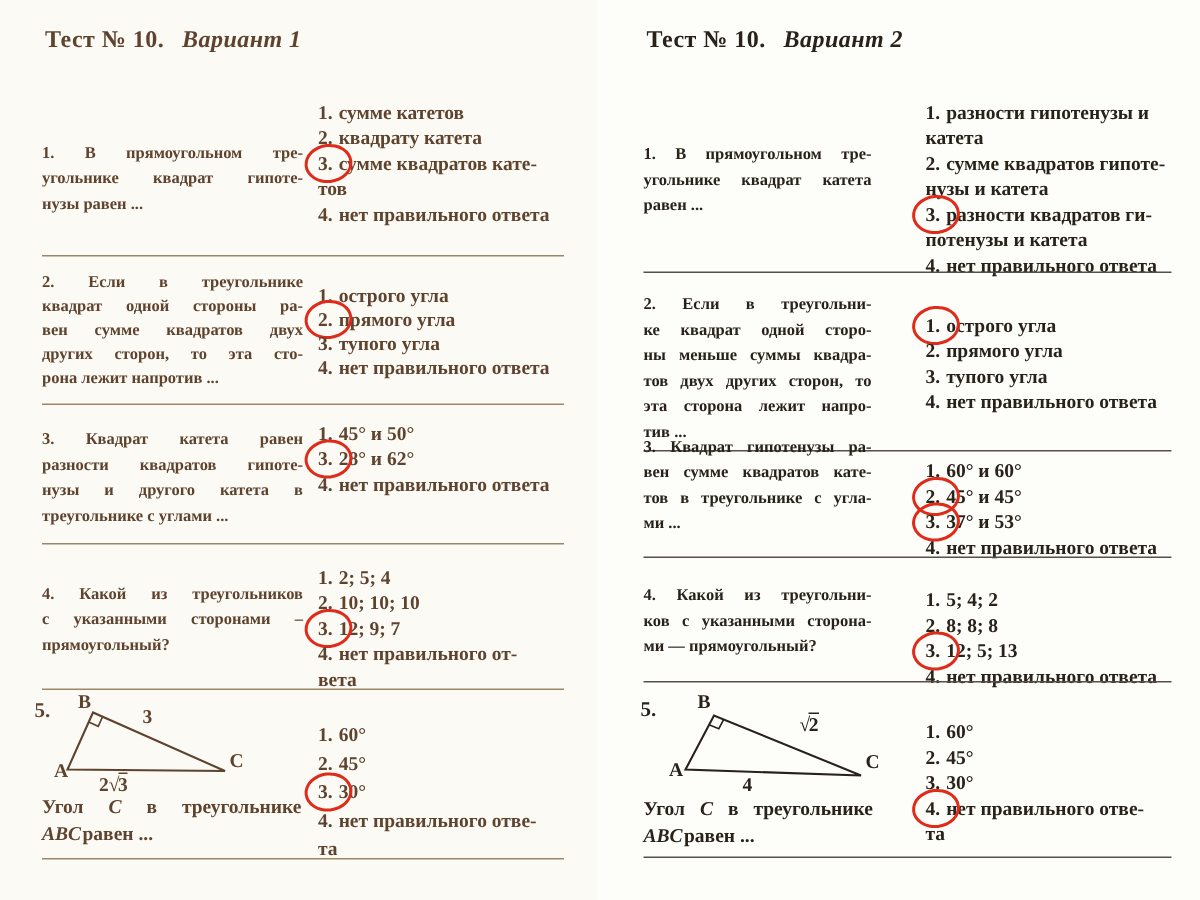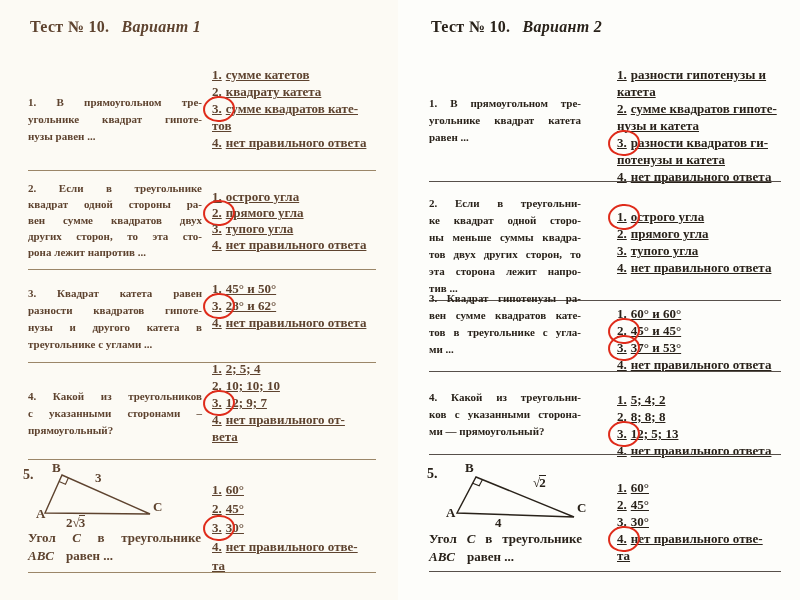--- a/index.html
+++ b/index.html
@@ -17,21 +17,21 @@
   .lcol{left:28px;width:348px;color:#5e432f;}
   .rcol{left:413px;width:352px;color:#29221a;margin-left:16px;}
 
   .hdr{position:absolute;top:18px;left:2px;font-size:16px;font-weight:bold;letter-spacing:.3px;white-space:nowrap;}
   .hdr .var{font-style:italic;margin-left:12px;}
 
   .qt{position:absolute;font-size:11px;font-weight:bold;}
   .ql{text-align:justify;text-align-last:justify;}
   .ql.last{text-align:left;text-align-last:left;}
 
-  .ans-col{position:absolute;font-size:13px;font-weight:bold;text-decoration:underline;}
+  .ans-col{position:absolute;font-size:13px;font-weight:bold;}
   .ans{white-space:nowrap;}
   .anum{position:relative;display:inline;margin-right:4px;}
   .circ-mark{
     position:absolute;left:-9px;top:-5px;width:28px;height:22px;
     border:2.7px solid #df2b1a;border-radius:50%;
     transform:rotate(-6deg);pointer-events:none;
   }
 
   .lh16{line-height:16px}.lh17{line-height:17px}.lh19{line-height:19px}
 
@@ -39,21 +39,21 @@
   .lcol .sep{border-color:#9b8668;}
   .rcol .sep{border-color:#57504a;}
 
   
   .l1q{top:94px;left:0;width:174px}   .l1a{top:66px;left:184px;width:166px}
   .s-l1{top:170px}
   .l2q{top:180px;left:0;width:174px}  .l2a{top:189px;left:184px;width:166px}
   .s-l2{top:269px}
   .l3q{top:285px;left:0;width:174px}  .l3a{top:280px;left:184px;width:166px}
   .s-l3{top:362px}
-  .l4q{top:388px;left:0;width:174px}  .l4a{top:360px;left:184px;width:166px}
+  .l4q{top:388px;left:0;width:174px}  .l4a{top:376px;left:184px;width:166px}
   .s-l4{top:459px}
   .l5fig{top:461px;left:-6px;width:182px;height:72px}
   .l5cap{top:531px;left:0;width:173px}
   .l5a{top:480px;left:184px;width:166px}
   .s-l5{top:572px}
 
   
   .r1q{top:95px;left:0;width:152px}   .r1a{top:66px;left:188px;width:166px}
   .s-r1{top:181px}
   .r2q{top:195px;left:0;width:152px}  .r2a{top:208px;left:188px;width:166px}
@@ -75,21 +75,21 @@
   .rad-v{display:inline-block;border-top:1.3px solid currentColor;line-height:1.05;margin-left:-1px;}
   
   .lf-5{left:1px;top:7px}  .lf-B{left:30px;top:0}  .lf-A{left:14px;top:46px}
   .lf-C{left:131px;top:39px} .lf-bc{left:73px;top:10px} .lf-ac{left:44px;top:54px}
   
   .rf-5{left:0;top:6px}   .rf-B{left:38px;top:0}  .rf-A{left:19px;top:45px}
   .rf-C{left:150px;top:40px} .rf-bc{left:106px;top:14px} .rf-ac{left:68px;top:55px}
 
   .cap{position:absolute;font-size:13px;font-weight:bold;line-height:14px;}
   .capl1{display:flex;justify-content:space-between;}
-  .capl2{display:flex;gap:12px;margin-top:4px;}
+  .capl2{display:flex;gap:1px;margin-top:4px;}
   .cap i,.hdr .var{font-weight:bold;}
 </style>
 </head>
 <body>
 
 <div class="page page-left"></div>
 <div class="page page-right"></div>
 
 <div class="col lcol">
 

